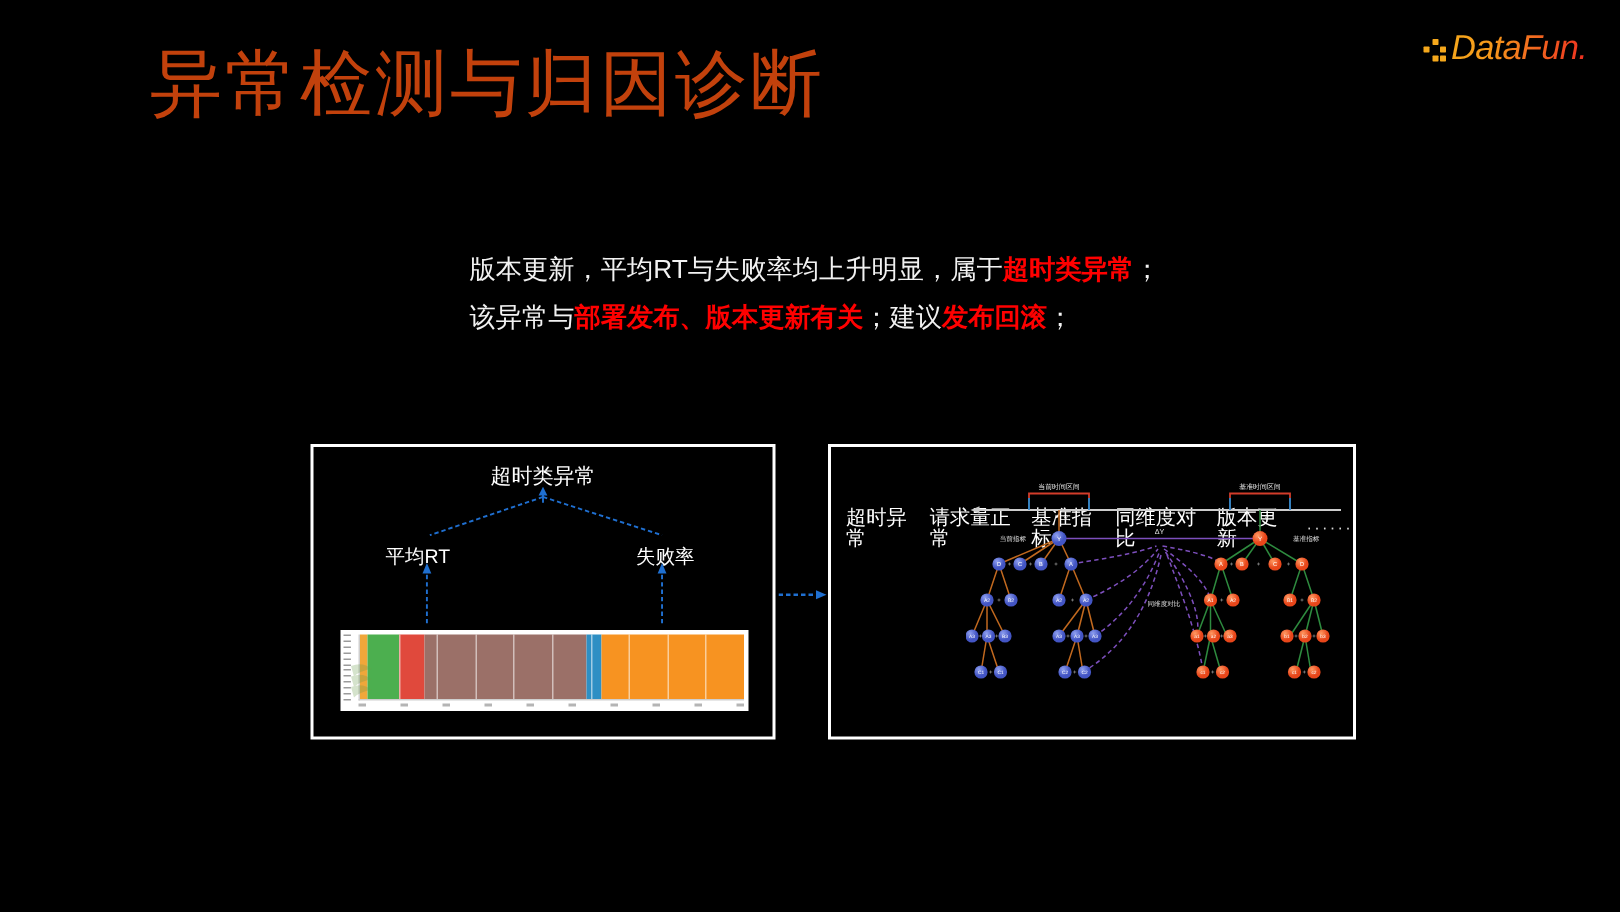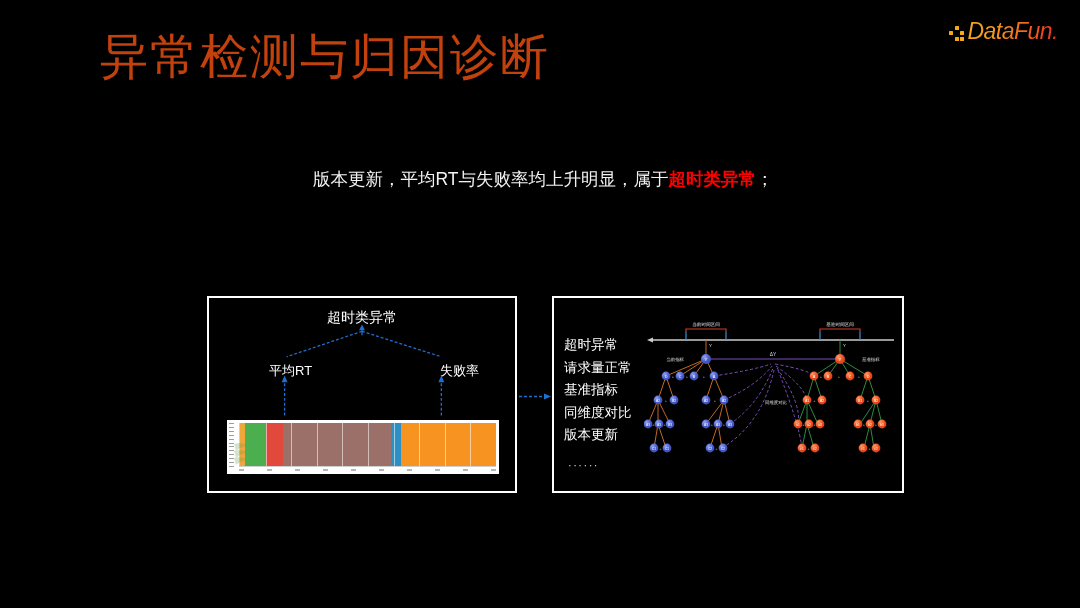--- a/index.html
+++ b/index.html
@@ -94,28 +94,28 @@
   #left-root-label {
     position: absolute;
     left: 0; right: 0;
     top: 11px;
     text-align: center;
     font-size: 14px;
     color: #ffffff;
   }
   #left-metric-rt {
     position: absolute;
-    left: 60px;
+    left: 48px;
     top: 64px;
     font-size: 13px;
     color: #ffffff;
   }
   #left-metric-fail {
     position: absolute;
-    left: 231px;
+    left: 215px;
     top: 64px;
     font-size: 13px;
     color: #ffffff;
   }
   #left-svg {
     position: absolute;
     left: 0; top: 0;
     width: 100%; height: 100%;
     pointer-events: none;
   }
@@ -185,21 +185,20 @@
     width: 22px; height: 26px;
     opacity: 0.28;
   }
 
   
   #right-labels {
     position: absolute;
     left: 10px;
     top: 40px;
     display: flex;
-    flex-direction: column;
     gap: 9px;
   }
   #right-labels .lbl {
     font-size: 13.5px;
     color: #ffffff;
     line-height: 1;
   }
   #right-labels .dots-lbl {
     font-size: 11px;
     color: #d8d8d8;
@@ -231,20 +230,23 @@
       <i></i>
   </span>
   <span class="wordmark">DataFun.</span>
 </div>
 
 <div id="page-title">异常检测与归因诊断</div>
 
 <div id="conclusion">
   <div>
     <span>版本更新，平均RT与失败率均上升明显，属于</span><span class="red">超时类异常</span><span>；</span>
+  </div>
+  <div>
+    <span>该异常与</span><span class="red">部署发布、版本更新有关</span><span>；建议</span><span class="red">发布回滚</span><span>；</span>
   </div>
 </div>
 
 <div class="panel" id="panel-left">
   <div id="left-root-label">超时类异常</div>
   <div id="left-metric-rt">平均RT</div>
   <div id="left-metric-fail">失败率</div>
 
   <svg id="left-svg" viewBox="0 0 310 197">
 

